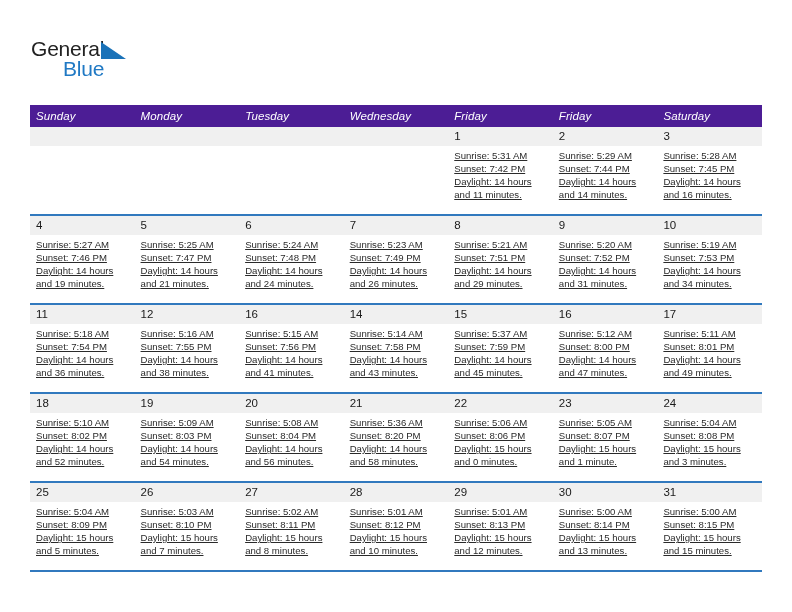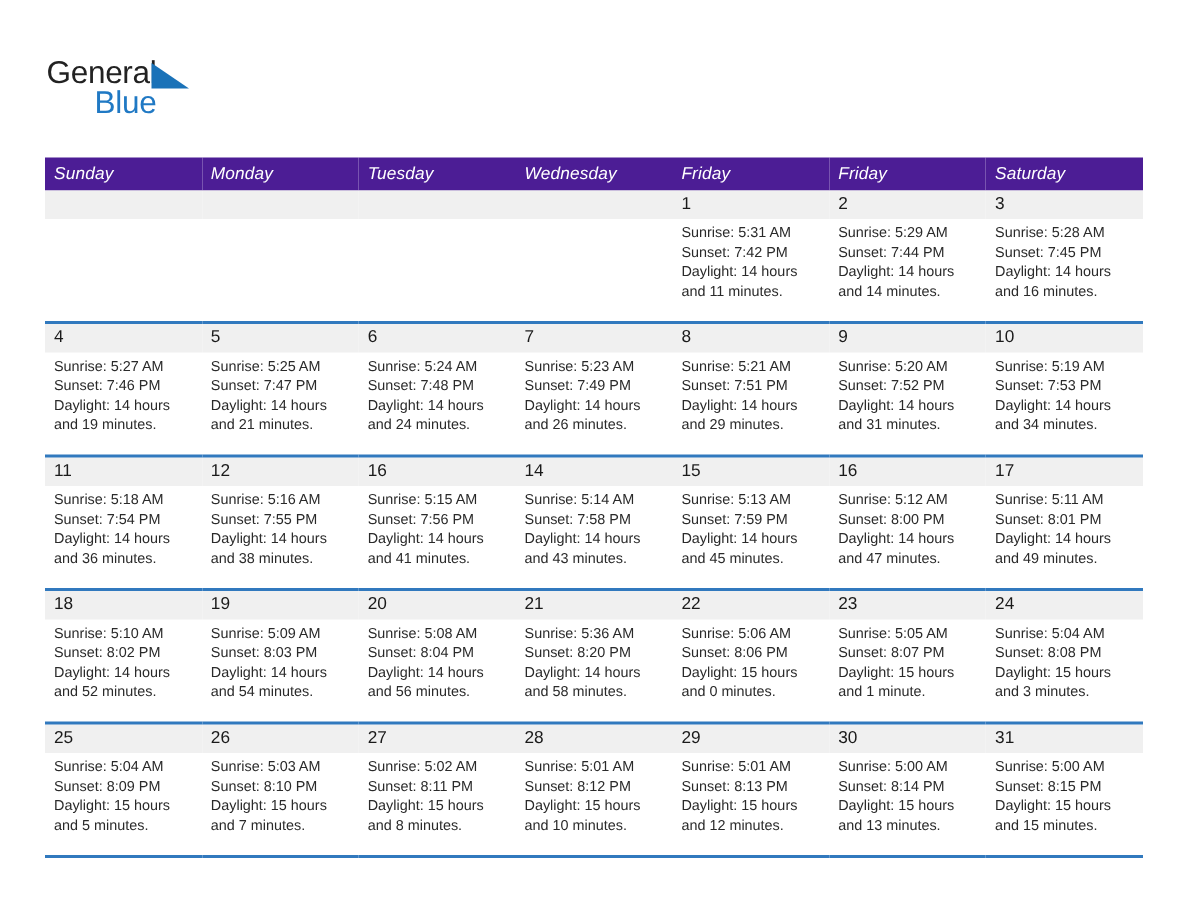--- a/index.html
+++ b/index.html
@@ -119,20 +119,21 @@
     line-height: 13px;
   }
   .daynum.empty {
     color: transparent;
   }
   .lines {
     padding: 3px 4px 0 6px;
     font-size: 9.6px;
     line-height: 13.1px;
     color: #2a2a2a;
+    text-decoration: underline;
   }
   .lines div {
     white-space: nowrap;
   }
   .cell-inner {
     height: 85px;
     box-sizing: border-box;
   }
 </style>
 </head>
@@ -344,21 +345,21 @@
                 <div>Sunset: 7:58 PM</div>
                 <div>Daylight: 14 hours</div>
                 <div>and 43 minutes.</div>
               </div>
             </div>
           </td>
           <td>
             <div class="cell-inner">
               <div class="daynum">15</div>
               <div class="lines">
-                <div>Sunrise: 5:13 AM</div>
+                <div>Sunrise: 5:37 AM</div>
                 <div>Sunset: 7:59 PM</div>
                 <div>Daylight: 14 hours</div>
                 <div>and 45 minutes.</div>
               </div>
             </div>
           </td>
           <td>
             <div class="cell-inner">
               <div class="daynum">16</div>
               <div class="lines">

